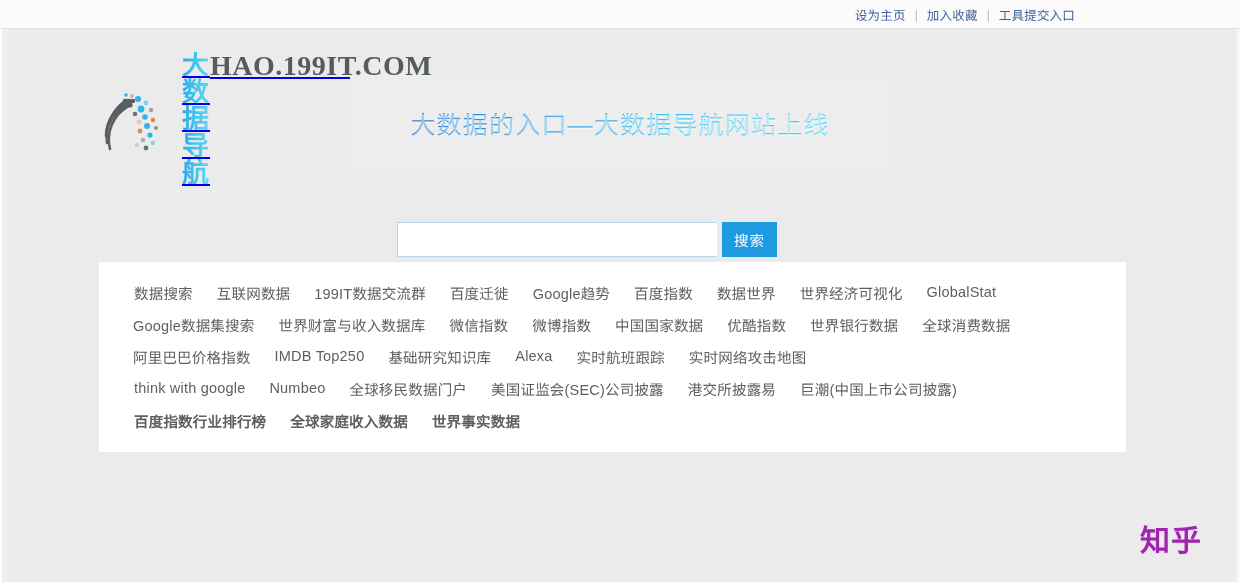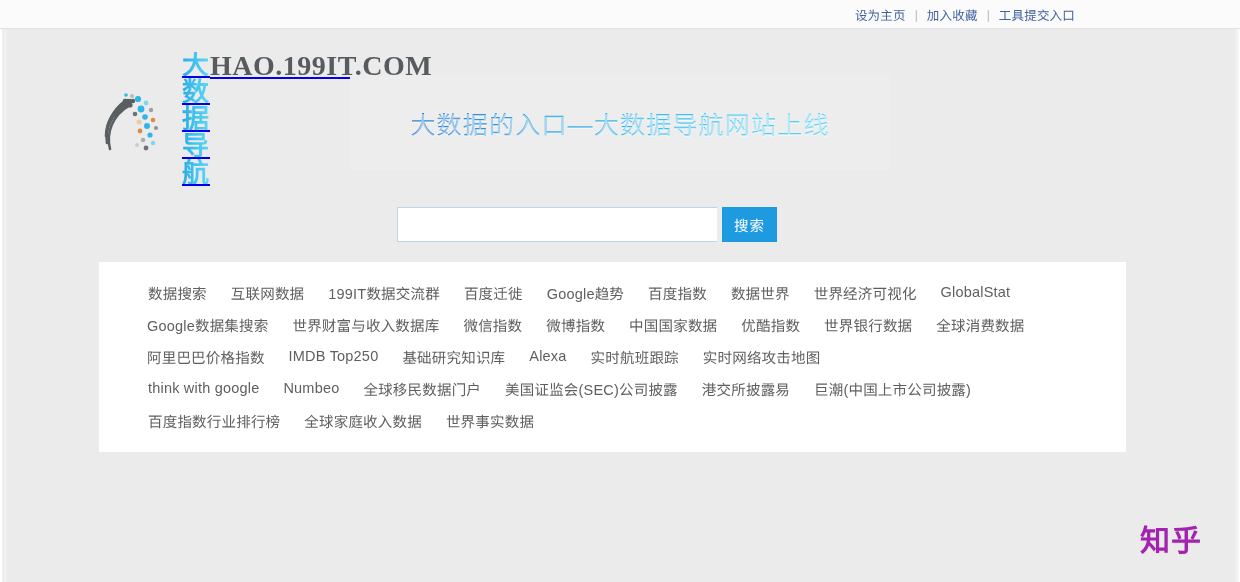--- a/index.html
+++ b/index.html
@@ -142,21 +142,21 @@
     background-clip: text;
     color: #2f9ee0;
     -webkit-text-fill-color: transparent;
     text-shadow: 0 1px 0 rgba(255,255,255,0.55);
   }
 
   
   .search-row {
     position: absolute;
     left: 397px;
-    top: 207px;
+    top: 222px;
     display: flex;
     align-items: flex-end;
     height: 35px;
   }
   .search-input {
     width: 320px;
     height: 35px;
     box-sizing: border-box;
     border: 1px solid #b9d7e6;
     border-right: none;
@@ -183,21 +183,21 @@
     border-radius: 0;
     margin-left: 5px;
   }
 
   
   .links-panel {
     position: absolute;
     left: 99px;
     top: 262px;
     width: 1027px;
-    padding: 14px 22px 16px 36px;
+    padding: 14px 22px 16px 22px;
     box-sizing: border-box;
     background: #ffffff;
   }
   .links-row {
     display: flex;
     flex-wrap: nowrap;
     align-items: center;
     height: 32px;
     white-space: nowrap;
   }
@@ -207,21 +207,21 @@
     text-decoration: none;
     margin-right: 24px;
     letter-spacing: 0.2px;
     cursor: pointer;
   }
   .link-item:last-child { margin-right: 0; }
   .links-row.row-1 { padding-left: 13px; }
   .links-row.row-2 { padding-left: 12px; }
   .links-row.row-3 { padding-left: 12px; }
   .links-row.row-4 { padding-left: 13px; }
-  .links-row.row-5 { padding-left: 13px; }
+  .links-row.row-5 { padding-left: 13px; font-weight: bold; }
 
   
   .watermark {
     position: absolute;
     right: 38px;
     bottom: 22px;
     font-size: 30px;
     font-weight: 700;
     color: #a21caf;
     letter-spacing: 1px;

